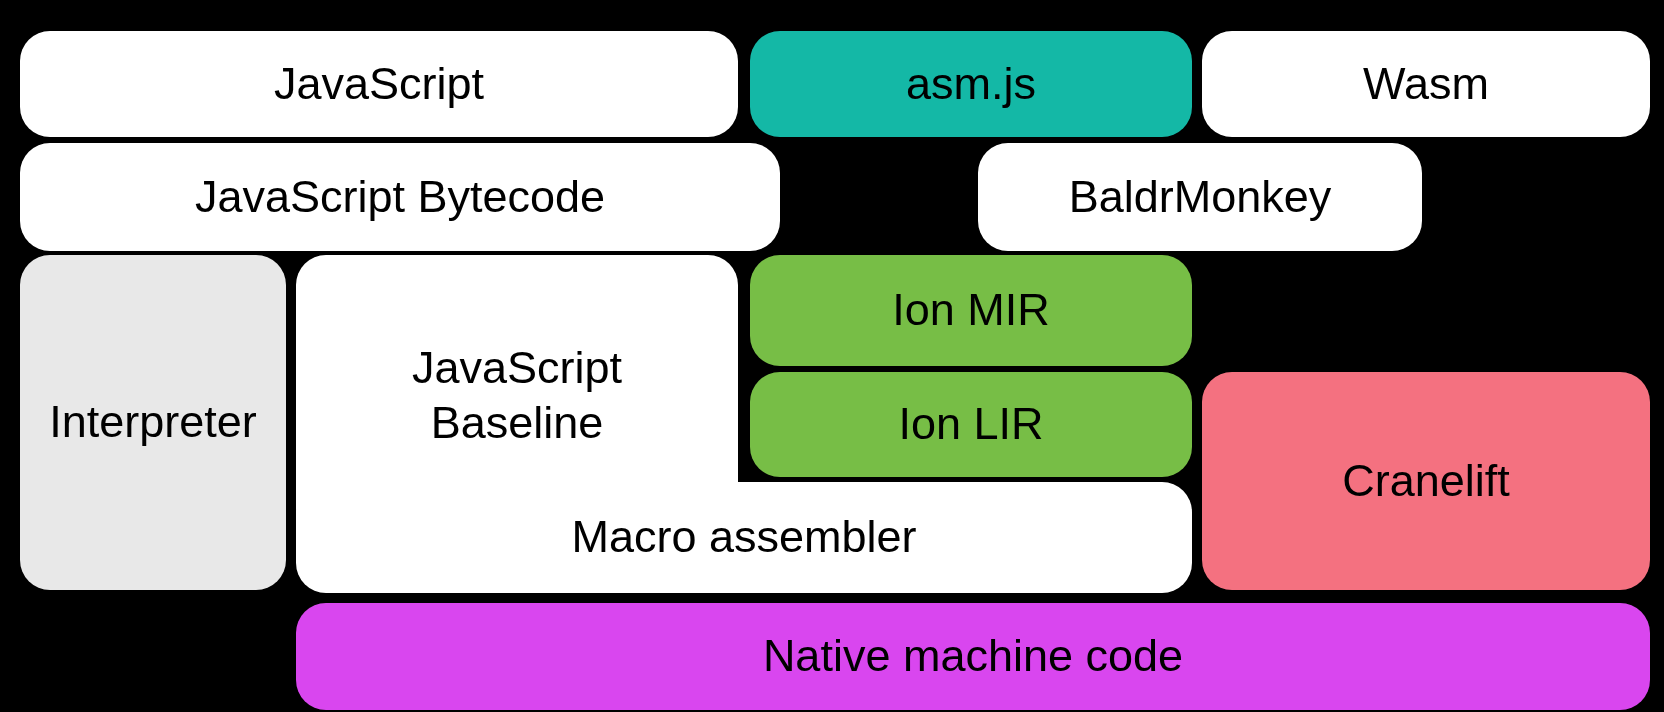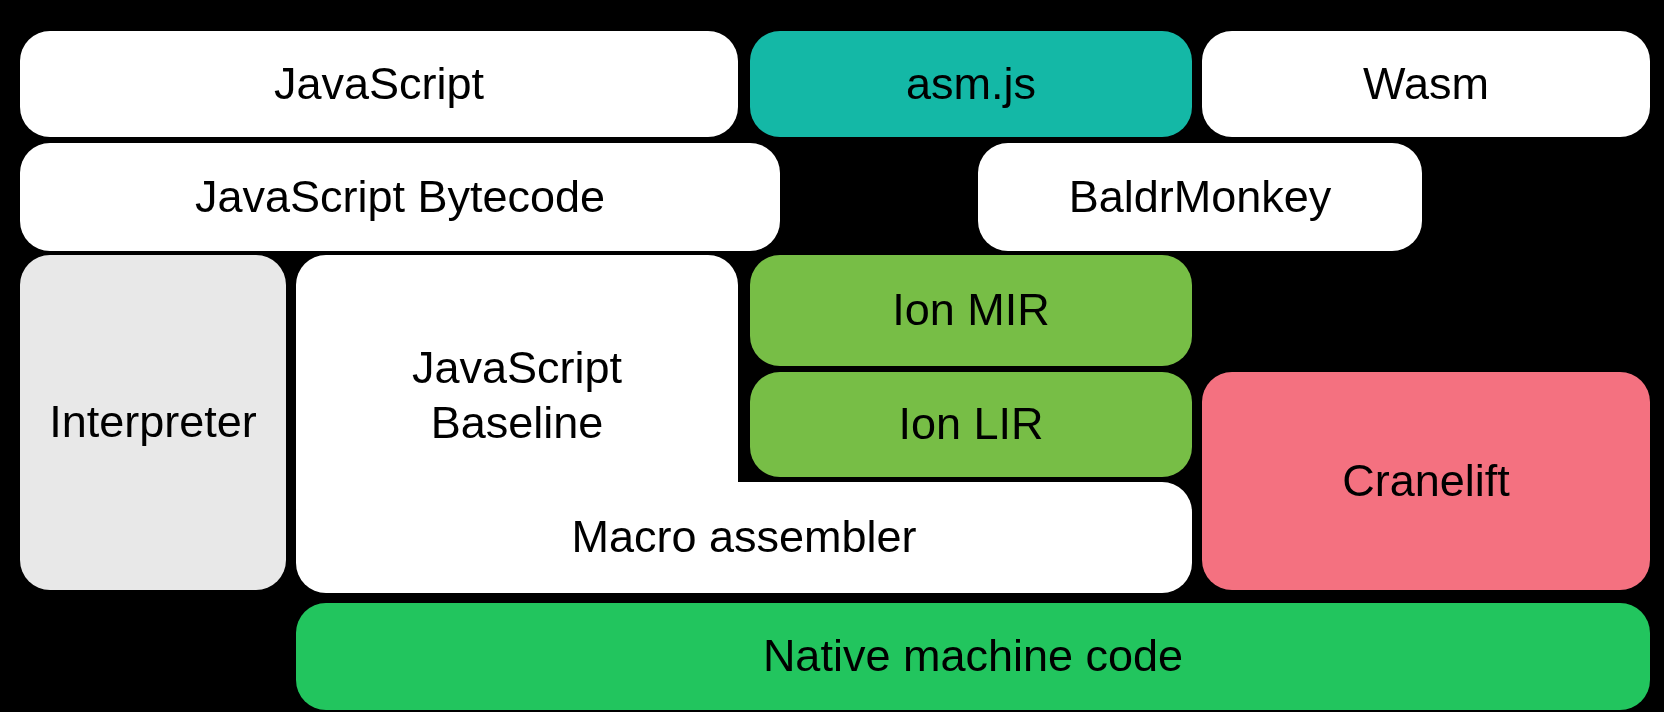--- a/index.html
+++ b/index.html
@@ -92,17 +92,17 @@
   </div>
 
   <div class="block b-cranelift" style="background-color: rgb(244, 113, 128);">
     <span class="lbl">Cranelift</span>
   </div>
 
   <div class="block b-macro" style="background-color: rgb(255, 255, 255); justify-content: center;">
     <span class="lbl">Macro assembler</span>
   </div>
 
-  <div class="block b-native" style="background-color: #22c55e;">
+  <div class="block b-native" style="background-color: #d946ef;">
     <span class="lbl">Native machine code</span>
   </div>
 
 </div>
 
 </body></html>

